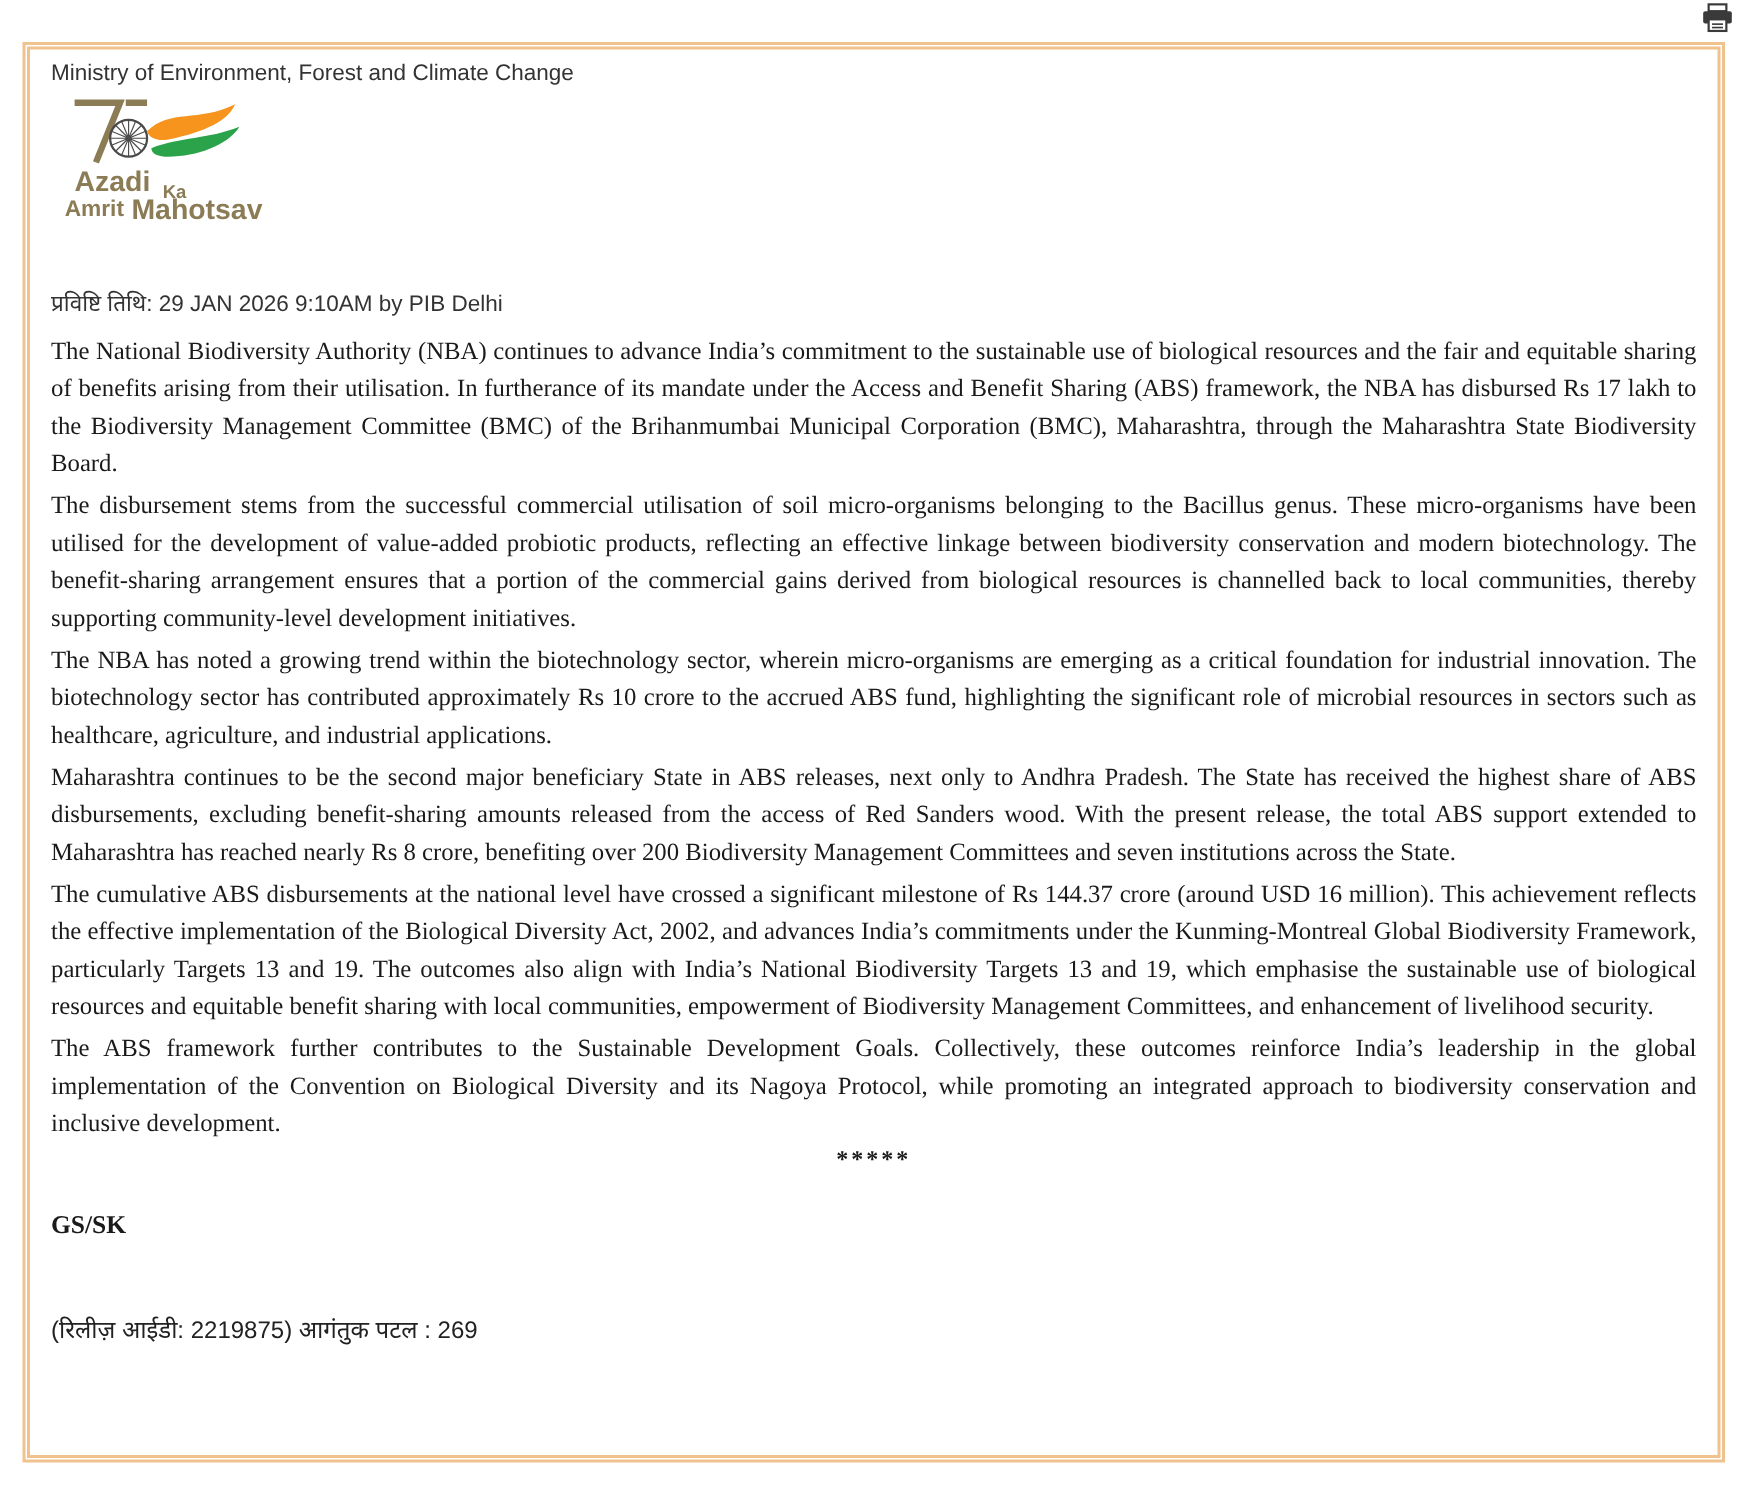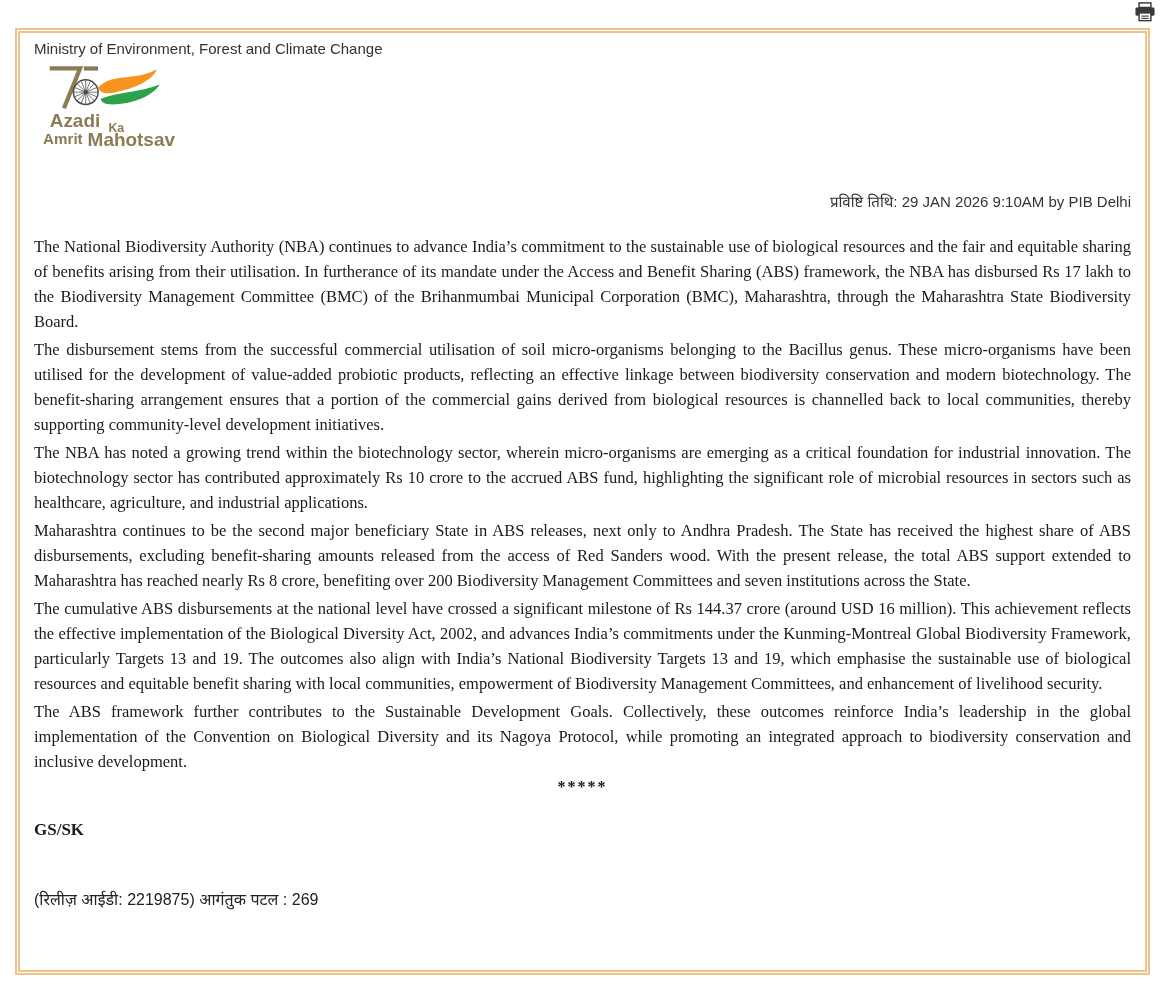--- a/index.html
+++ b/index.html
@@ -65,26 +65,26 @@
     margin:16px auto 0;
     text-align:center;
     font-size:27px;
     font-weight:400;
     line-height:1.2;
     color:var(--text-dark);
     font-family:"Liberation Sans", sans-serif;
   }
   .date-line{
     margin-top:42px;
-    text-align:right;
+    text-align:left;
     font-size:15px;
     color:var(--text-gray);
   }
   .content{
-    margin-top:23px;
+    margin-top:10px;
     font-family:"Liberation Serif", serif;
     font-size:16.5px;
     line-height:25px;
     text-align:justify;
     color:var(--text-dark);
   }
   .content p{margin:0 0 3px 0;}
   .stars{
     margin-top:4px;
     text-align:center;

